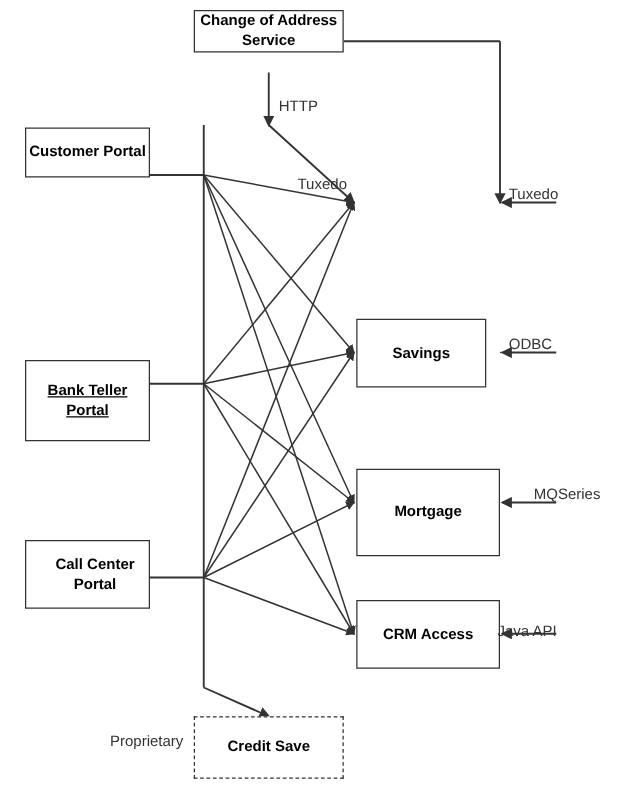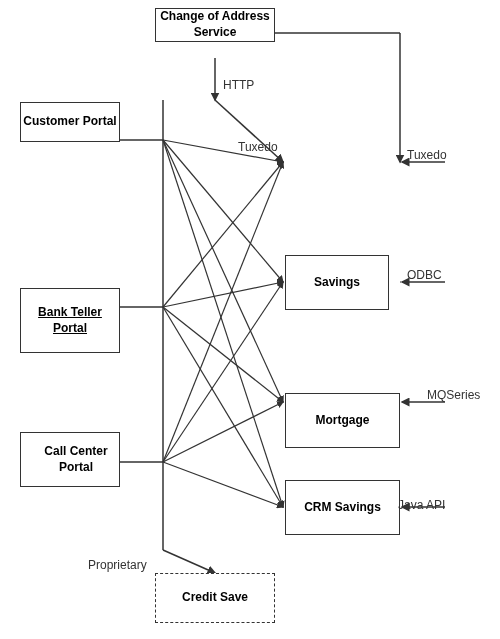--- a/index.html
+++ b/index.html
@@ -147,42 +147,42 @@
   <div class="box" style="left:20px; top:432px; width:100px; height:55px;padding-left:12px;">
     <span>Call Center
 Portal</span>
   </div>
 
 
   <div class="box" style="left:285px; top:255px; width:104px; height:55px;">
     <span>Savings</span>
   </div>
 
-  <div class="box" style="left:285px; top:375px; width:115px; height:55px;margin-top:18px;">
+  <div class="box" style="left:285px; top:375px; width:115px; height:70px;">
     <span>Mortgage</span>
   </div>
 
   <div class="box" style="left:285px; top:480px; width:115px; height:55px;">
     <span>CRM
-Savings</span>
+Access</span>
   </div>
 
   <div class="box dashed" style="left:155px; top:573px; width:120px; height:50px;">
     <span>Credit
 Save</span>
   </div>
 
   <div class="label" style="left:223px; top:78px;">HTTP</div>
 
   <div class="label" style="left:238px; top:140px;">Tuxedo</div>
 
   <div class="label" style="left:407px; top:148px;">Tuxedo</div>
 
   <div class="label" style="left:407px; top:268px;">ODBC</div>
 
   <div class="label" style="left:407px; top:388px;margin-left:20px;">MQSeries</div>
 
   <div class="label" style="left:398px; top:498px;">Java API</div>
 
-  <div class="label" style="left:88px; top:558px;">Proprietary</div>
+  <div class="label" style="left:88px; top:586px;">Proprietary</div>
 
 
 </div>
 
 </body></html>

